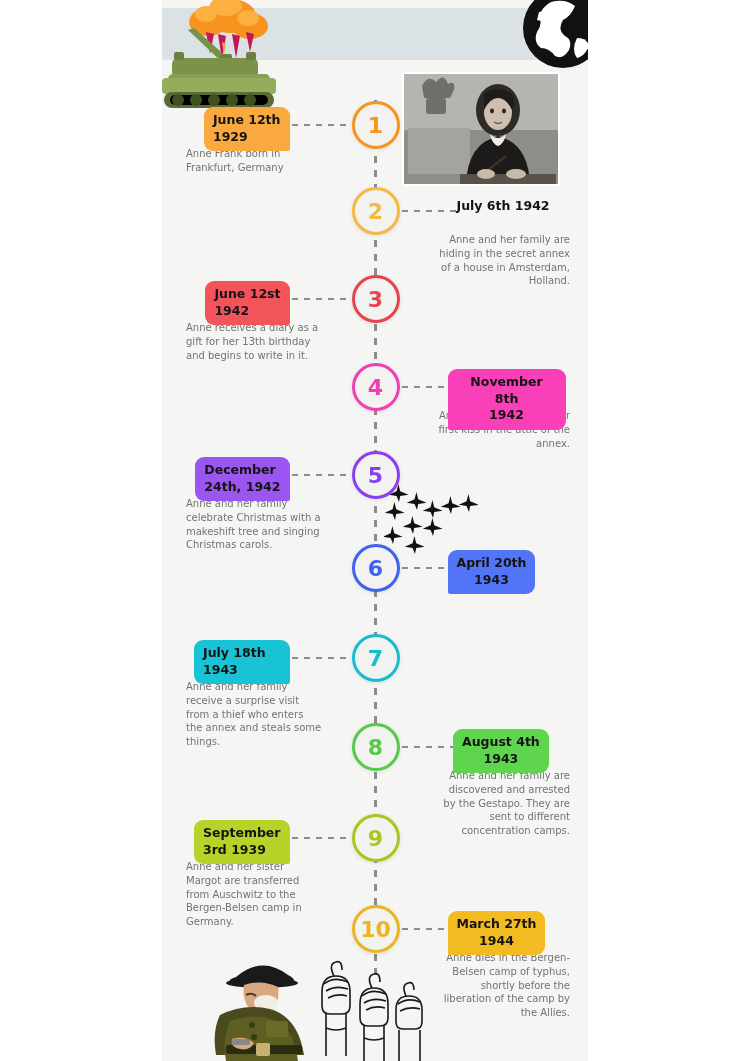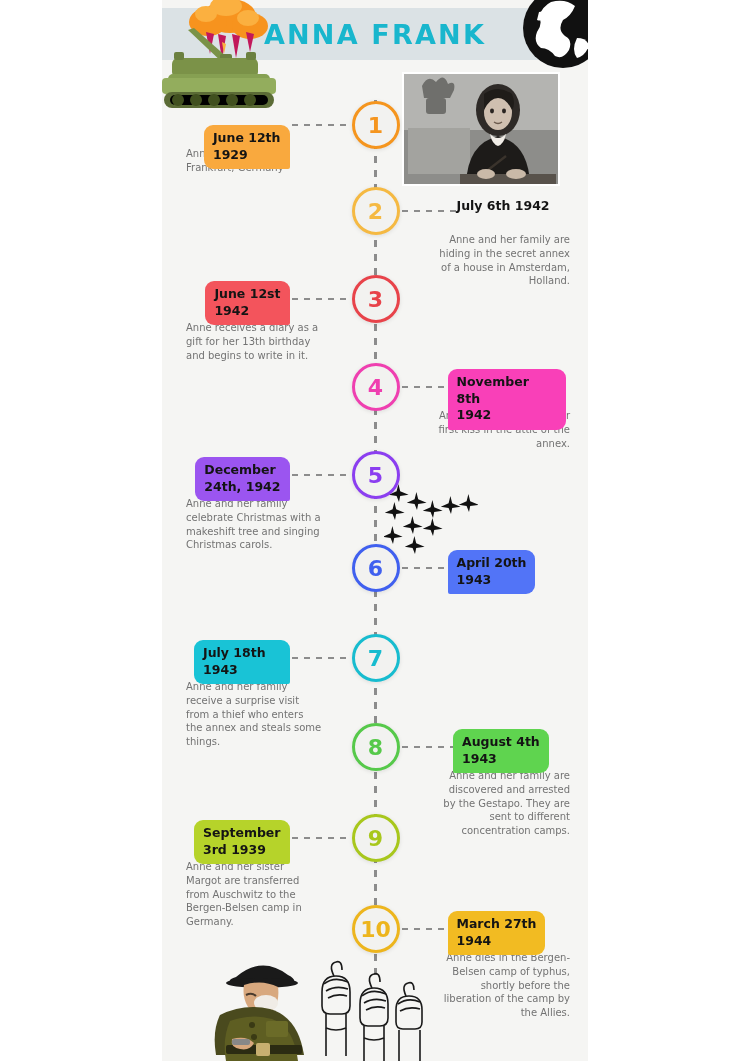--- a/index.html
+++ b/index.html
@@ -64,39 +64,38 @@
 
   
   .badge {
     position:absolute; z-index:6;
     padding:5px 9px 6px 9px;
     border-radius:9px;
     font-size:12.5px; font-weight:bold; line-height:1.32;
     color:#141414; max-width:118px;
   }
   .badge.left  { text-align:left;  border-bottom-right-radius:2px; }
-  .badge.right { text-align:left; border-bottom-left-radius:2px; }
+  .badge.right { text-align:center; border-bottom-left-radius:2px; }
 
   
   .desc {
     position:absolute; z-index:4;
     font-size:10px; line-height:1.38; color:#737373;
     font-weight:500; max-width:136px;
   }
   .desc.left  { text-align:left; }
   .desc.right { text-align:right; }
 </style>
 </head>
 <body>
 
 <div id="page">
   <div id="poster">
 
     <div id="header-band"></div>
-    <div id="poster-title">ANNA FRANK</div>
 
     <svg class="deco" id="tank-deco" viewBox="0 0 122 118">
       <g>
         <ellipse cx="72" cy="22" rx="26" ry="17" fill="#f7931e"></ellipse>
         <ellipse cx="50" cy="28" rx="19" ry="14" fill="#f7931e"></ellipse>
         <ellipse cx="92" cy="32" rx="18" ry="13" fill="#f7931e"></ellipse>
         <ellipse cx="68" cy="12" rx="16" ry="10" fill="#fbb040"></ellipse>
         <ellipse cx="48" cy="20" rx="11" ry="8" fill="#fbb040"></ellipse>
         <ellipse cx="90" cy="24" rx="11" ry="8" fill="#fbb040"></ellipse>
         <path d="M48 38 L52 60 L56 40 Z" fill="#c2185b"></path>
@@ -240,21 +239,21 @@
           <path d="M16 16 q-5 -11 2 -13 q6 -2 6 7"></path>
           <path d="M9 50 l0 32 M30 50 l0 32"></path>
         </g>
       </g>
     </svg>
 
   <div class="node" style="left: 189.5px; top: 101px; border-color: rgb(245, 149, 30); color: rgb(245, 149, 30);">
         <span>1</span>
       </div>
       <div class="connector" style="top: 124px; left: 129.5px; width: 58px;"></div>
-      <div class="badge left" style="background: rgb(249, 169, 62); right: 298.5px; top: 125px;">
+      <div class="badge left" style="background: rgb(249, 169, 62); right: 298.5px; top: 107px;">
         <div>June 12th</div>
         <div>1929</div>
       </div>
       <div class="desc left" style="top: 147px; left: 24px; width: 142px;">Anne Frank born in Frankfurt, Germany</div>
       <div class="node" style="left: 189.5px; top: 187px; border-color: rgb(245, 185, 66); color: rgb(245, 185, 66);">
         <span>2</span>
       </div>
       <div class="connector" style="top: 210px; left: 239.5px; width: 58px;"></div>
       <div class="badge right" style="left: 285.5px; top: 193px;">
         <div>July 6th 1942</div>

